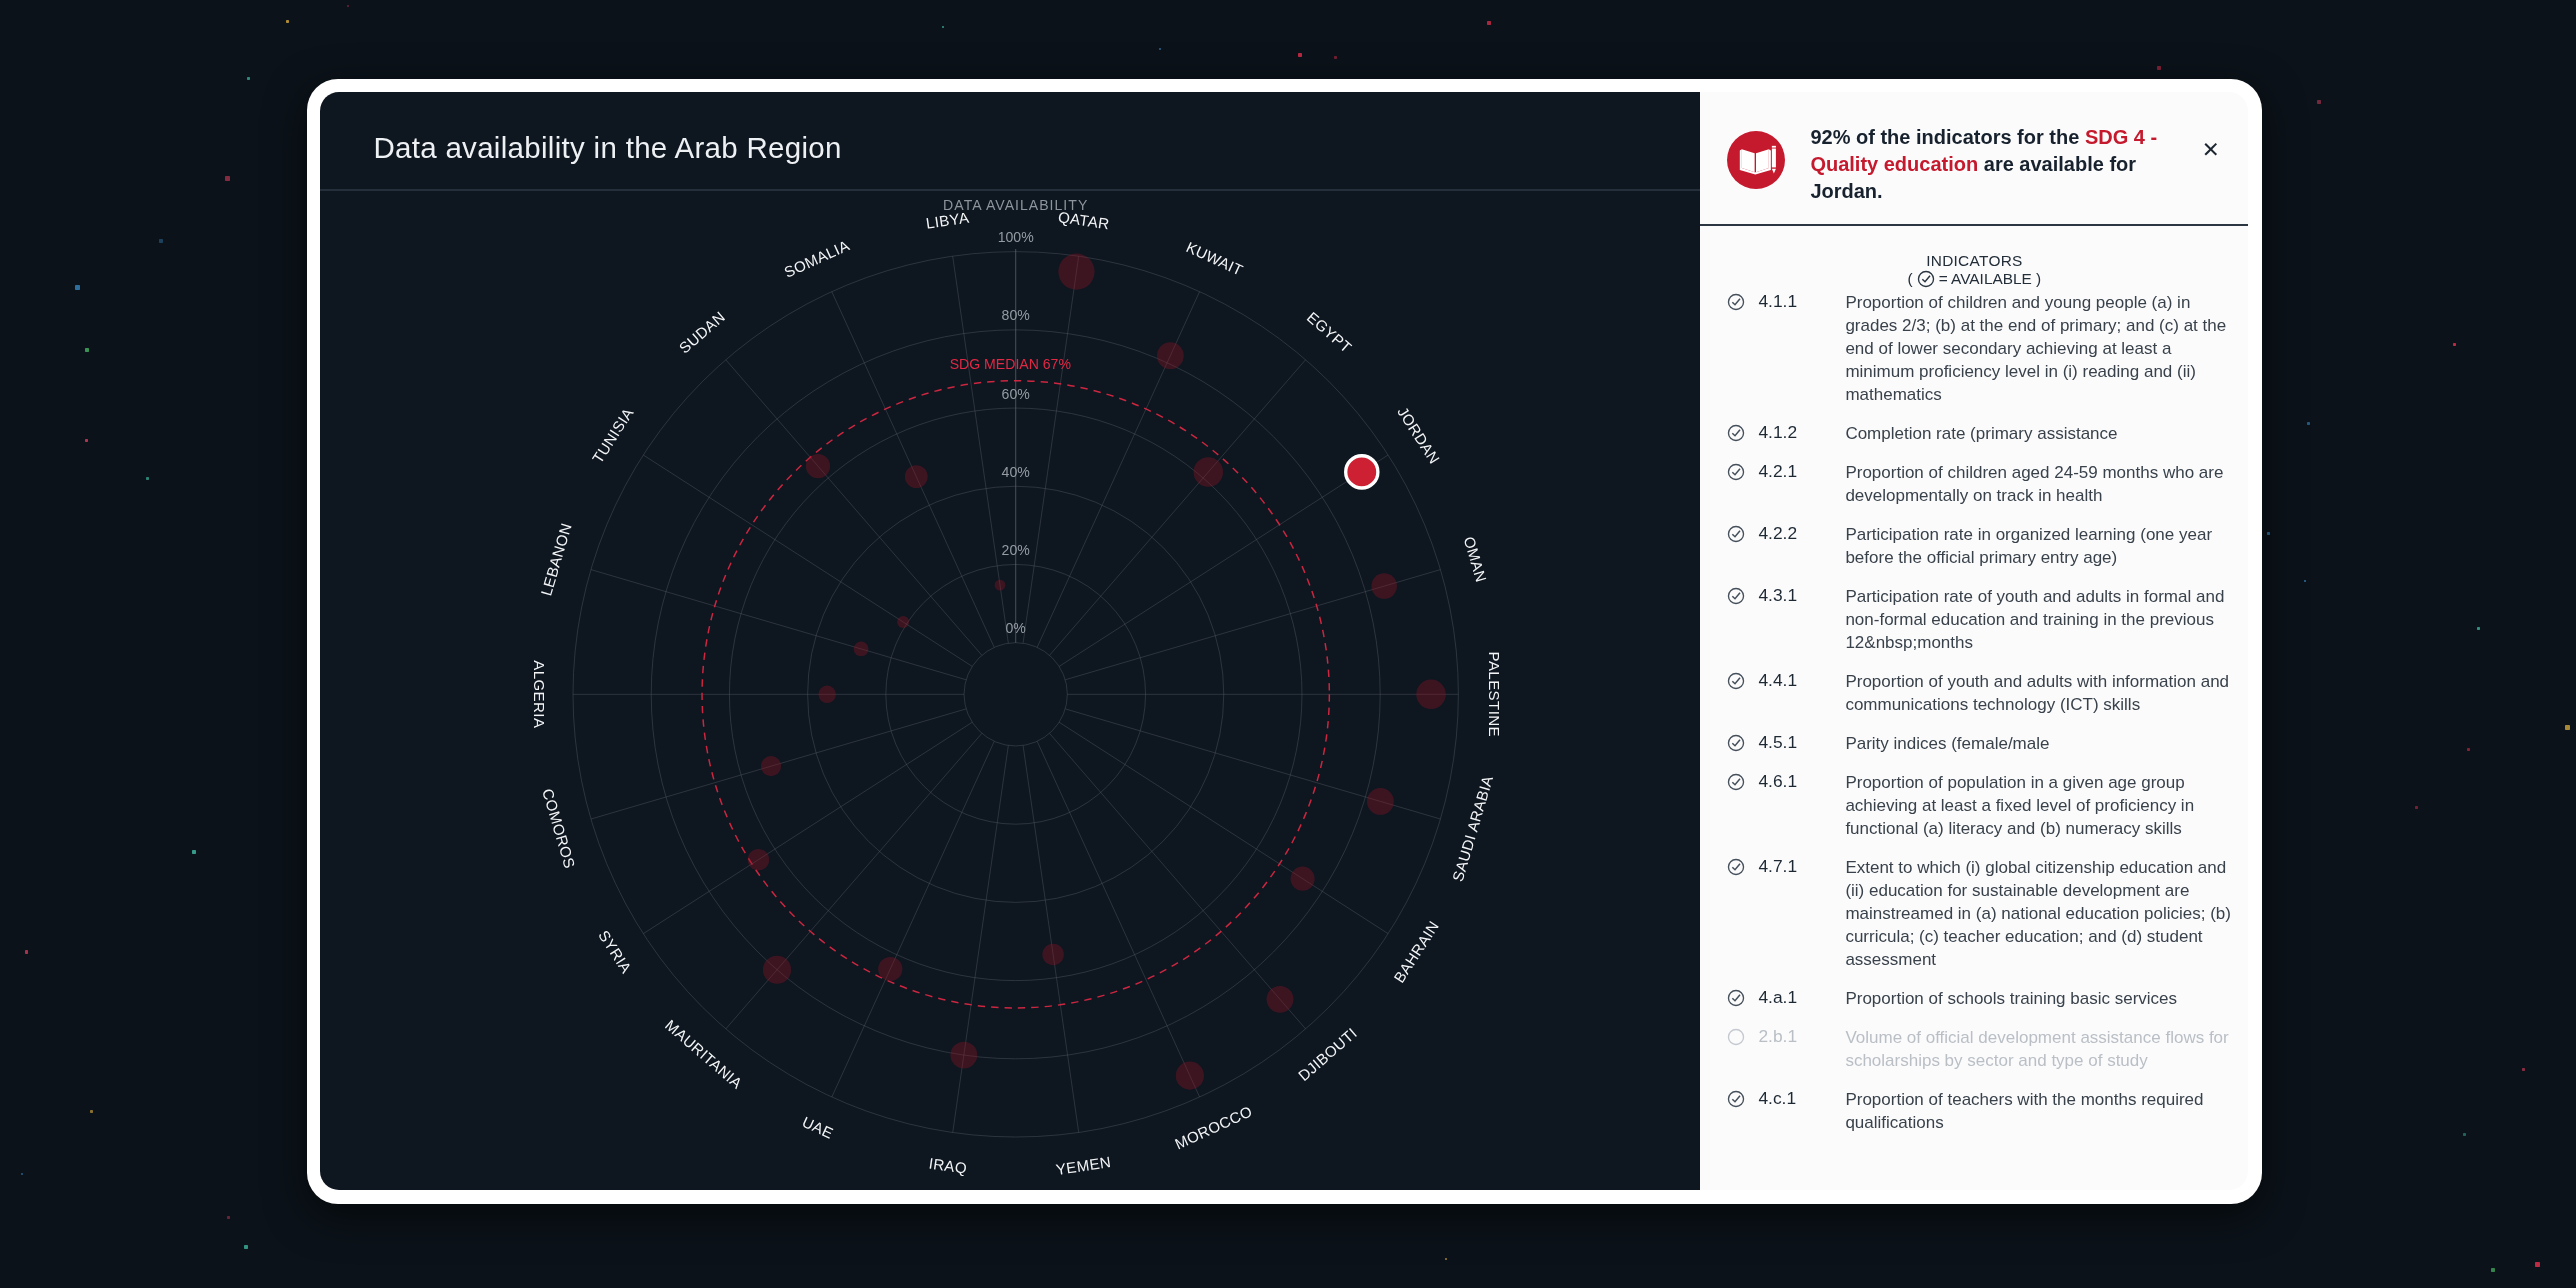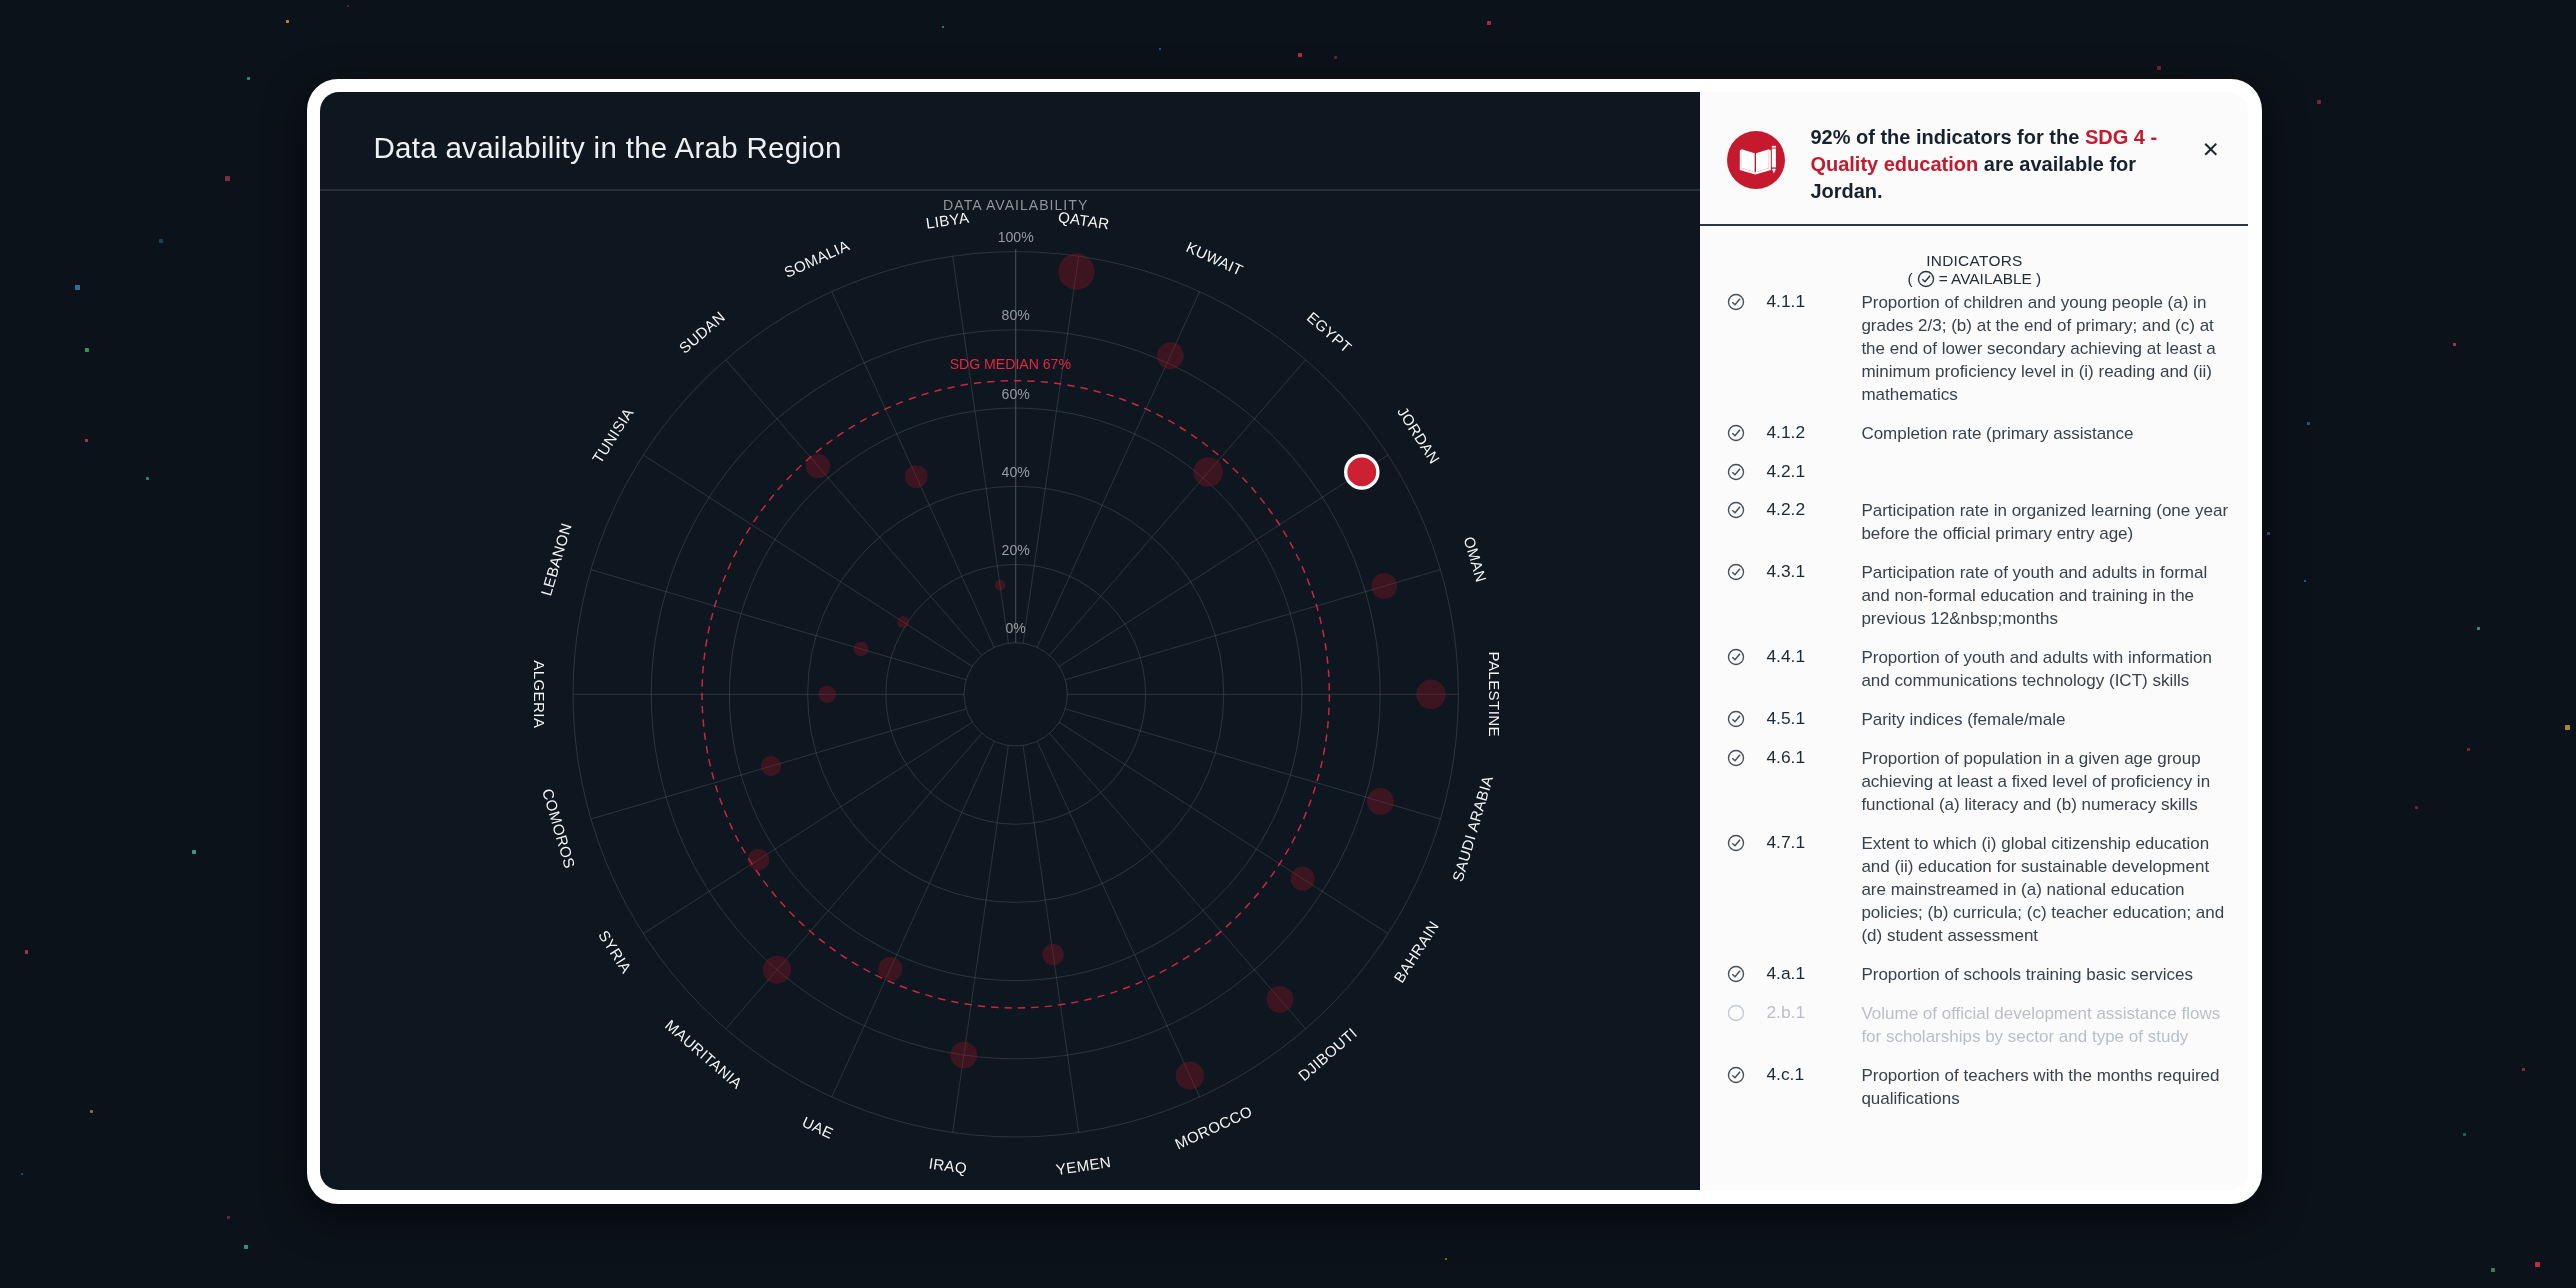--- a/index.html
+++ b/index.html
@@ -25,21 +25,21 @@
   #sdg-icon{position:absolute;left:27px;top:39px;width:58px;height:58px;}
   #headline{position:absolute;left:110px;top:32px;width:380px;font-size:20px;
     line-height:27px;font-weight:700;color:#17222e;}
   #headline .red{color:#c5192d;}
   #panel-divider{position:absolute;left:0;right:0;top:132px;height:1.3px;background:#2b3642;}
   #ind-header{position:absolute;left:27px;right:27px;top:160px;display:flex;
     justify-content:space-between;align-items:center;flex-direction:column;}
   #ind-title{font-size:15.4px;color:#232e39;letter-spacing:0.3px;}
   #ind-legend{font-size:15.4px;color:#232e39;display:flex;align-items:center;gap:4px;}
   #ind-list{position:absolute;left:27px;right:17.4px;top:199px;bottom:5.4px;}
-  .ind-row{display:grid;grid-template-columns:23px 79px 1fr;column-gap:16px;
+  .ind-row{display:grid;grid-template-columns:23px 79px 1fr;column-gap:8px;
     margin-bottom:16px;}
   .ind-icon{padding-top:2px;}
   .ind-num{font-size:17.4px;color:#1d2833;}
   .ind-text{font-size:17px;line-height:23px;color:#39424b;}
   .ind-row.unavailable .ind-num,.ind-row.unavailable .ind-text{color:#b9bfc5;}
 </style>
 </head>
 <body>
 
 <div id="stage">
@@ -287,20 +287,21 @@
               </svg></span>
             <span class="ind-num">4.1.2</span>
             <span class="ind-text">Completion rate (primary assistance</span>
           </div>
           <div class="ind-row">
             <span class="ind-icon"><svg width="18" height="18" viewBox="0 0 27 27">
                 <circle cx="13.5" cy="13.5" r="11.3" fill="none" stroke="#454f59" stroke-width="2"></circle>
                 <path d="M8 13.8 L12 17.6 L19.5 8.8" fill="none" stroke="#454f59" stroke-width="2.3"></path>
               </svg></span>
             <span class="ind-num">4.2.1</span>
+            <span class="ind-text">Proportion of children aged 24-59 months who are developmentally on track in health</span>
           </div>
           <div class="ind-row">
             <span class="ind-icon"><svg width="18" height="18" viewBox="0 0 27 27">
                 <circle cx="13.5" cy="13.5" r="11.3" fill="none" stroke="#454f59" stroke-width="2"></circle>
                 <path d="M8 13.8 L12 17.6 L19.5 8.8" fill="none" stroke="#454f59" stroke-width="2.3"></path>
               </svg></span>
             <span class="ind-num">4.2.2</span>
             <span class="ind-text">Participation rate in organized learning (one year before the official primary entry age)</span>
           </div>
           <div class="ind-row">

